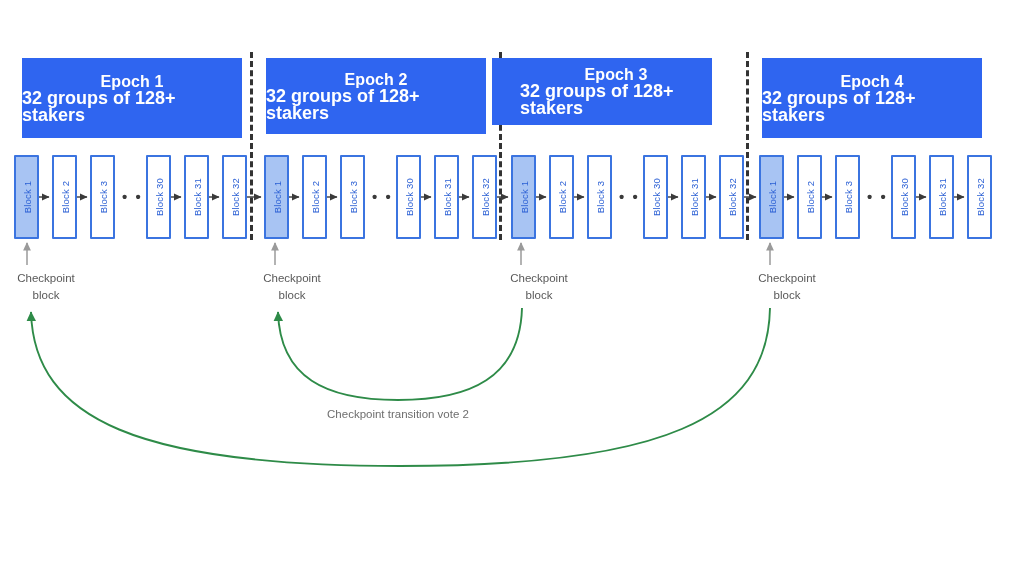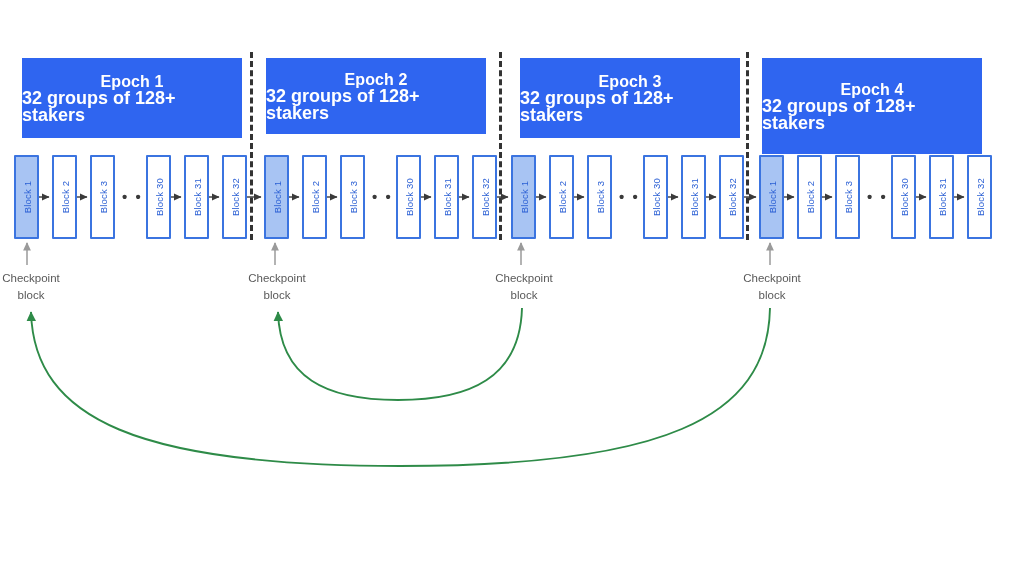--- a/index.html
+++ b/index.html
@@ -86,20 +86,21 @@
   }
 
   
   .cp-label {
     position: absolute;
     font-size: 11.5px;
     line-height: 17px;
     color: #595959;
     text-align: center;
     white-space: nowrap;
+    padding-left: 15px;
   }
 
   
   .vote-label {
     position: absolute;
     font-size: 11.5px;
     line-height: 15px;
     color: #6e6e6e;
     white-space: nowrap;
     text-align: center;
@@ -209,21 +210,21 @@
   </div>
   <div class="block" style="left:434px; top:155px; width:25px; height:84px;">
     <span class="block-label">Block 31</span>
   </div>
   <div class="block" style="left:472px; top:155px; width:25px; height:84px;">
     <span class="block-label">Block 32</span>
   </div>
 
   <div class="epoch-divider" style="left:499px; top:52px; height:188px;"></div>
 
-  <div class="epoch-banner" style="left:520px; top:58px; width:220px; height:80px;">
+  <div class="epoch-banner" style="left:492px; top:58px; width:220px; height:67px;padding-left:28px;">
     <div class="epoch-title">Epoch 3</div>
     <div class="epoch-sub">32 groups of 128+ stakers</div>
   </div>
 
   <div class="block checkpoint" style="left:511px; top:155px; width:25px; height:84px;">
     <span class="block-label">Block 1</span>
   </div>
   <div class="block" style="left:549px; top:155px; width:25px; height:84px;">
     <span class="block-label">Block 2</span>
   </div>
@@ -236,21 +237,21 @@
   </div>
   <div class="block" style="left:681px; top:155px; width:25px; height:84px;">
     <span class="block-label">Block 31</span>
   </div>
   <div class="block" style="left:719px; top:155px; width:25px; height:84px;">
     <span class="block-label">Block 32</span>
   </div>
 
   <div class="epoch-divider" style="left:746px; top:52px; height:188px;"></div>
 
-  <div class="epoch-banner" style="left:762px; top:58px; width:220px; height:96px;">
+  <div class="epoch-banner" style="left:762px; top:58px; width:220px; height:80px;">
     <div class="epoch-title">Epoch 4</div>
     <div class="epoch-sub">32 groups of 128+ stakers</div>
   </div>
 
   <div class="block checkpoint" style="left:759px; top:155px; width:25px; height:84px;">
     <span class="block-label">Block 1</span>
   </div>
   <div class="block" style="left:797px; top:155px; width:25px; height:84px;">
     <span class="block-label">Block 2</span>
   </div>
@@ -278,20 +279,21 @@
   </div>
   <div class="cp-label" style="left:493px; top:270px; width:62px;">
     <div>Checkpoint</div>
     <div>block</div>
   </div>
   <div class="cp-label" style="left:741px; top:270px; width:62px;">
     <div>Checkpoint</div>
     <div>block</div>
   </div>
 
+  <div class="vote-label" style="left:318px; top:407px; width:160px;">Checkpoint transition vote 2</div>
 
   <svg id="overlay" viewBox="0 0 1024 566" xmlns="http://www.w3.org/2000/svg">
     <defs>
       <marker id="blkArrow" markerWidth="6" markerHeight="6" refX="5.2" refY="3" orient="auto" markerUnits="strokeWidth">
         <path d="M0,0.4 L5.6,3 L0,5.6 z" fill="#3a3a3a"></path>
       </marker>
       <marker id="grayArrow" markerWidth="6" markerHeight="6" refX="5" refY="3" orient="auto" markerUnits="strokeWidth">
         <path d="M0,0.4 L5.6,3 L0,5.6 z" fill="#9a9a9a"></path>
       </marker>
       <marker id="greenArrow" markerWidth="5.6" markerHeight="5.6" refX="4.8" refY="2.8" orient="auto" markerUnits="strokeWidth">

